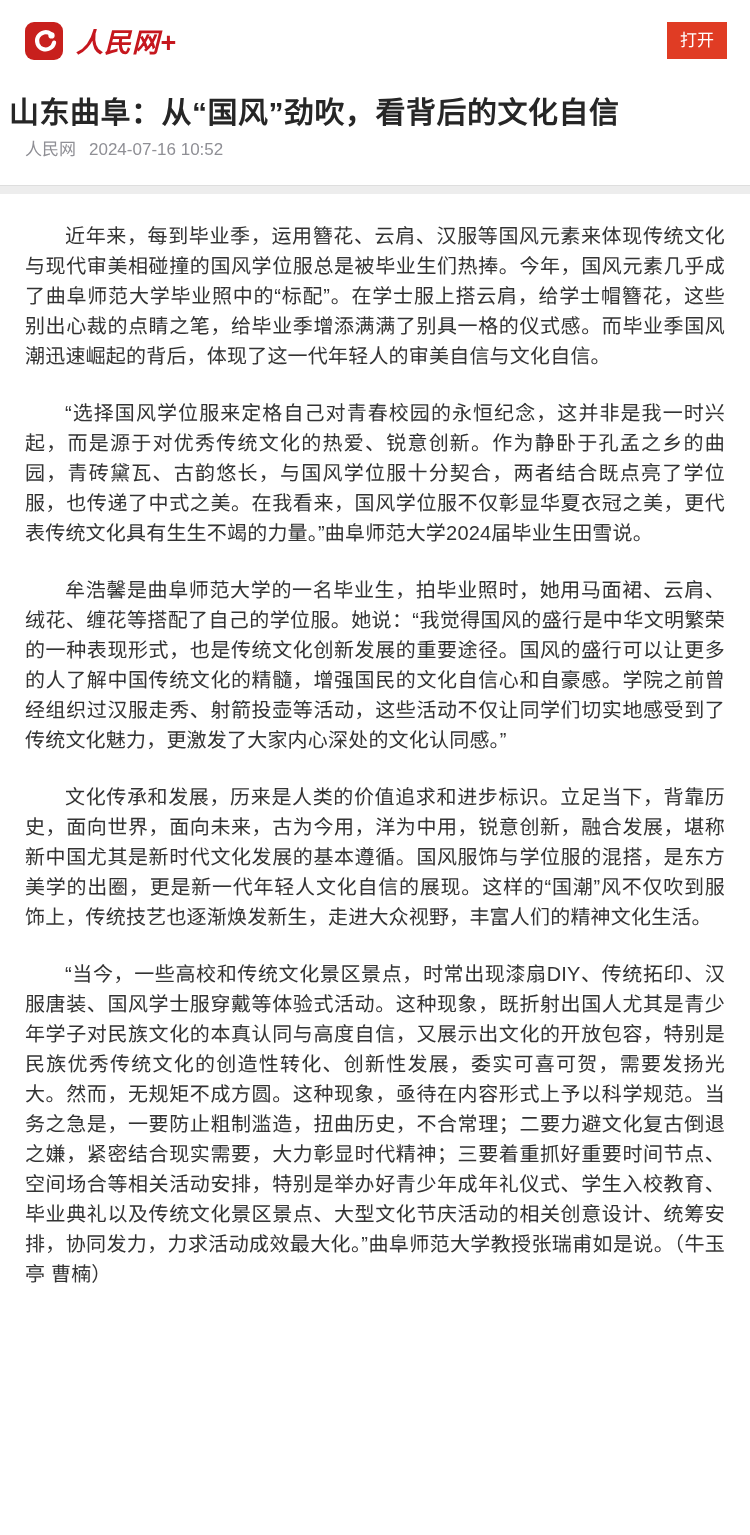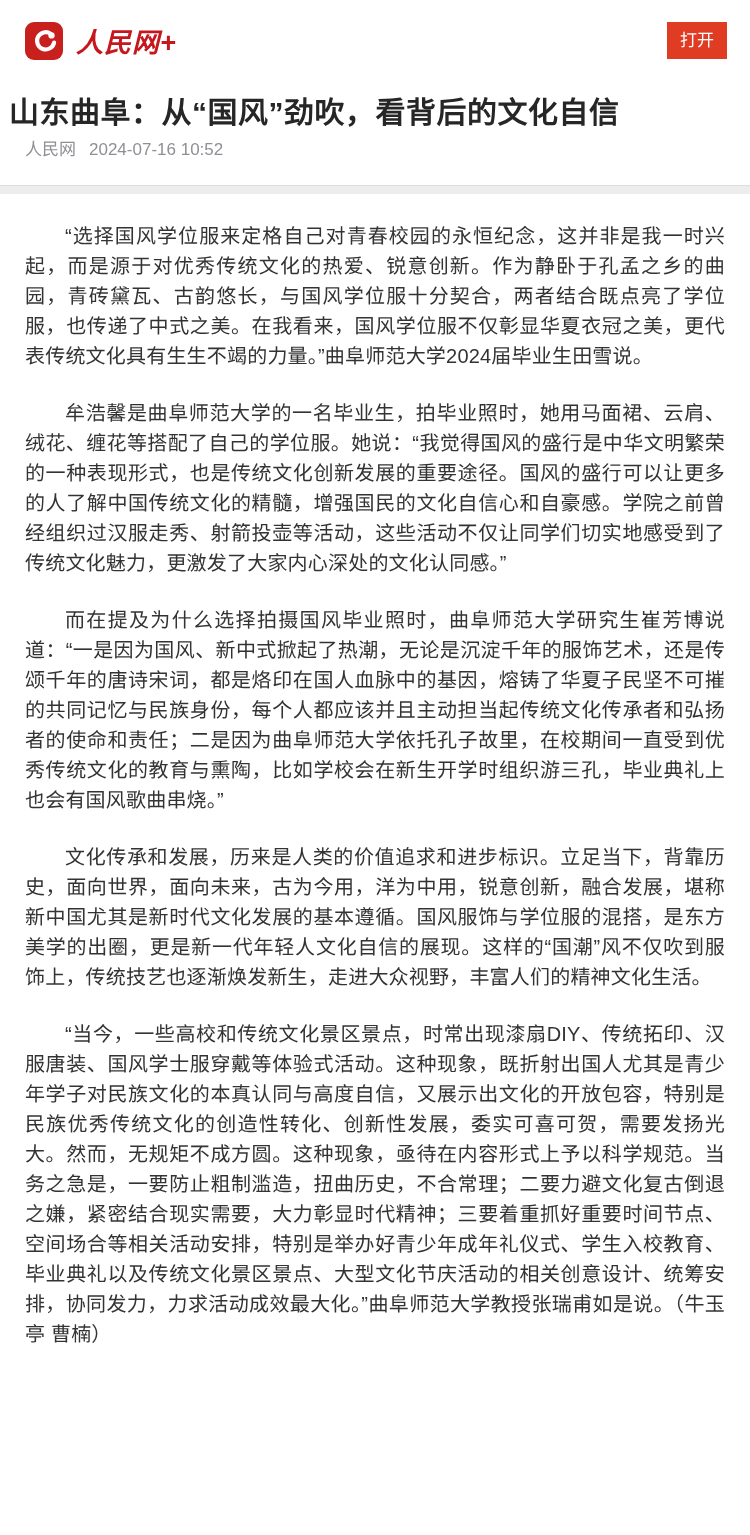--- a/index.html
+++ b/index.html
@@ -119,18 +119,18 @@
 
 <div class="meta">
   <span>人民网</span>
   <span>2024-07-16 10:52</span>
 </div>
 
 <div class="divider"></div>
 
 <main class="article">
 
+<p>近年来，每到毕业季，运用簪花、云肩、汉服等国风元素来体现传统文化与现代审美相碰撞的国风学位服总是被毕业生们热捧。今年，国风元素几乎成了曲阜师范大学毕业照中的“标配”。在学士服上搭云肩，给学士帽簪花，这些别出心裁的点睛之笔，给毕业季增添满满了别具一格的仪式感。而毕业季国风潮迅速崛起的背后，体现了这一代年轻人的审美自信与文化自信。</p>
     <p>“选择国风学位服来定格自己对青春校园的永恒纪念，这并非是我一时兴起，而是源于对优秀传统文化的热爱、锐意创新。作为静卧于孔孟之乡的曲园，青砖黛瓦、古韵悠长，与国风学位服十分契合，两者结合既点亮了学位服，也传递了中式之美。在我看来，国风学位服不仅彰显华夏衣冠之美，更代表传统文化具有生生不竭的力量。”曲阜师范大学2024届毕业生田雪说。</p>
     <p>牟浩馨是曲阜师范大学的一名毕业生，拍毕业照时，她用马面裙、云肩、绒花、缠花等搭配了自己的学位服。她说：“我觉得国风的盛行是中华文明繁荣的一种表现形式，也是传统文化创新发展的重要途径。国风的盛行可以让更多的人了解中国传统文化的精髓，增强国民的文化自信心和自豪感。学院之前曾经组织过汉服走秀、射箭投壶等活动，这些活动不仅让同学们切实地感受到了传统文化魅力，更激发了大家内心深处的文化认同感。”</p>
-    <p>而在提及为什么选择拍摄国风毕业照时，曲阜师范大学研究生崔芳博说道：“一是因为国风、新中式掀起了热潮，无论是沉淀千年的服饰艺术，还是传颂千年的唐诗宋词，都是烙印在国人血脉中的基因，熔铸了华夏子民坚不可摧的共同记忆与民族身份，每个人都应该并且主动担当起传统文化传承者和弘扬者的使命和责任；二是因为曲阜师范大学依托孔子故里，在校期间一直受到优秀传统文化的教育与熏陶，比如学校会在新生开学时组织游三孔，毕业典礼上也会有国风歌曲串烧。”</p>
     <p>文化传承和发展，历来是人类的价值追求和进步标识。立足当下，背靠历史，面向世界，面向未来，古为今用，洋为中用，锐意创新，融合发展，堪称新中国尤其是新时代文化发展的基本遵循。国风服饰与学位服的混搭，是东方美学的出圈，更是新一代年轻人文化自信的展现。这样的“国潮”风不仅吹到服饰上，传统技艺也逐渐焕发新生，走进大众视野，丰富人们的精神文化生活。</p>
     <p>“当今，一些高校和传统文化景区景点，时常出现漆扇DIY、传统拓印、汉服唐装、国风学士服穿戴等体验式活动。这种现象，既折射出国人尤其是青少年学子对民族文化的本真认同与高度自信，又展示出文化的开放包容，特别是民族优秀传统文化的创造性转化、创新性发展，委实可喜可贺，需要发扬光大。然而，无规矩不成方圆。这种现象，亟待在内容形式上予以科学规范。当务之急是，一要防止粗制滥造，扭曲历史，不合常理；二要力避文化复古倒退之嫌，紧密结合现实需要，大力彰显时代精神；三要着重抓好重要时间节点、空间场合等相关活动安排，特别是举办好青少年成年礼仪式、学生入校教育、毕业典礼以及传统文化景区景点、大型文化节庆活动的相关创意设计、统筹安排，协同发力，力求活动成效最大化。”曲阜师范大学教授张瑞甫如是说。（牛玉亭 曹楠）</p>
   </main>
 
 </body></html>

